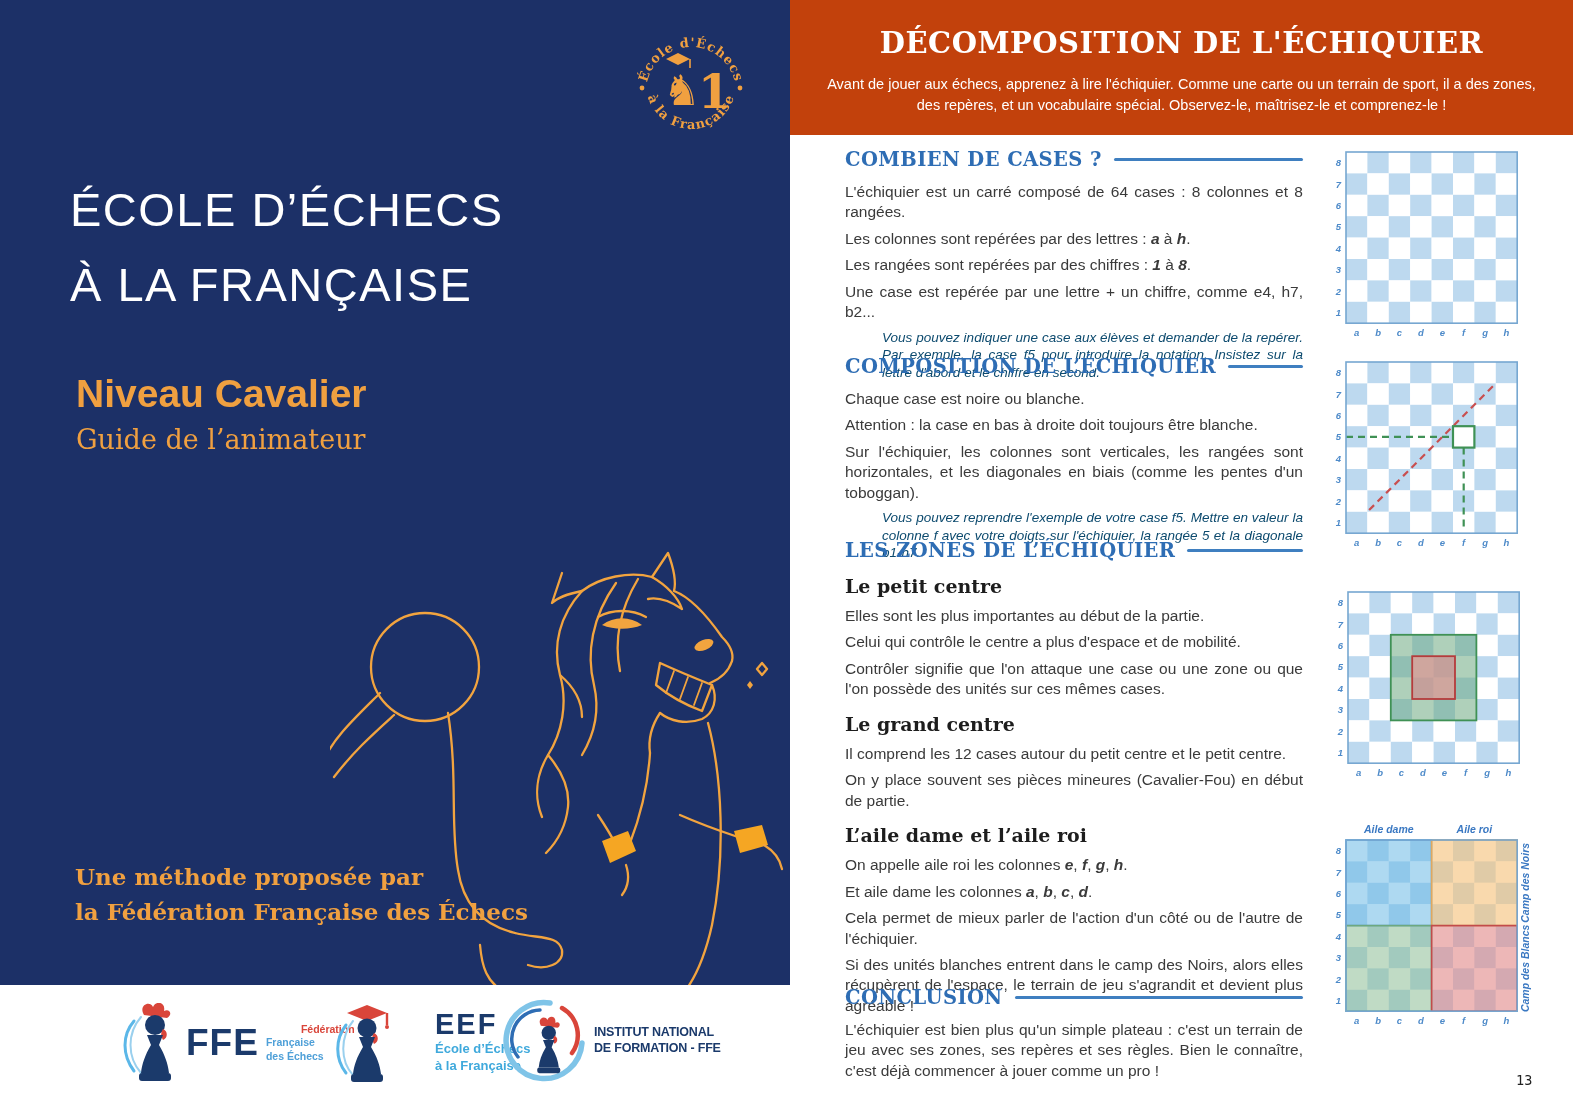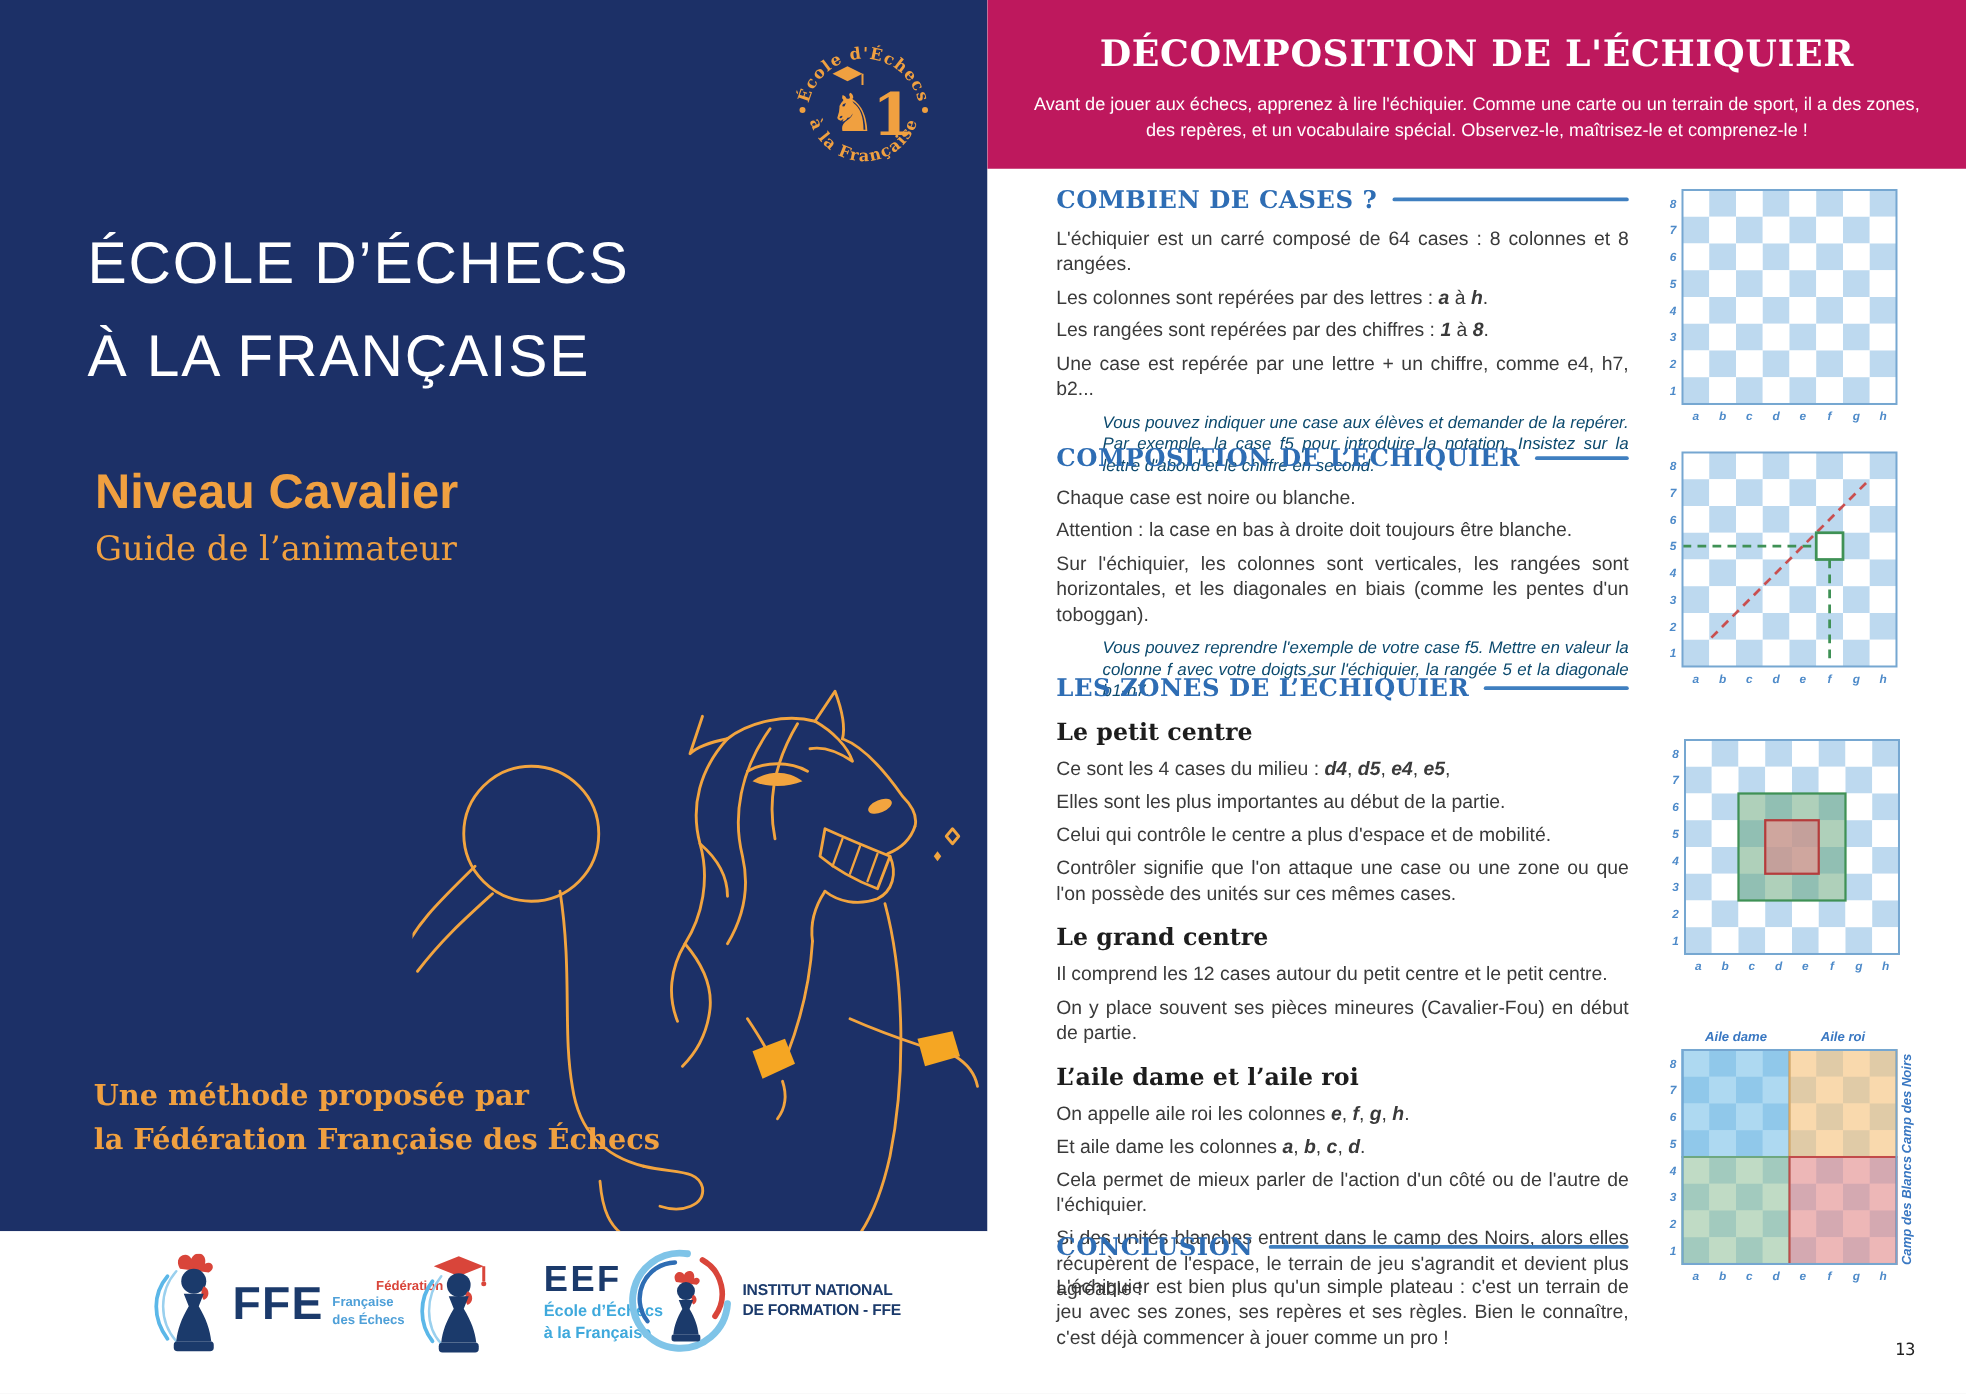--- a/index.html
+++ b/index.html
@@ -27,21 +27,21 @@
   .ffe-abbr{font-size:37px;font-weight:bold;color:#1b3a6b;letter-spacing:1px;margin:0 7px 0 2px;}
   .ffe-name{font-size:10.5px;font-weight:bold;line-height:1.3;}
   .ffe-name .l1{color:#d9453a;margin-left:35px;}
   .ffe-name .l2,.ffe-name .l3{color:#4fa0d8;}
   .eef-text{margin-left:4px;}
   .eef-abbr{font-size:29px;font-weight:bold;color:#1b3a6b;letter-spacing:2px;line-height:1;}
   .eef-name{font-size:13px;font-weight:bold;color:#3fa9dc;line-height:1.3;margin-top:2px;}
   .inf-name{font-size:12.5px;font-weight:bold;color:#1b3a6b;line-height:1.25;margin-left:4px;letter-spacing:-0.2px;}
   
   .article{position:absolute;left:790px;top:0;width:783px;height:1115px;background:#ffffff;}
-  .band{position:absolute;left:0;top:0;width:783px;height:135px;background:#be185d;color:#fff;text-align:center;}
+  .band{position:absolute;left:0;top:0;width:783px;height:135px;background:#c2410c;color:#fff;text-align:center;}
   .band-title{margin-top:26px;font-family:"DejaVu Serif",serif;font-weight:bold;font-size:29px;letter-spacing:.5px;}
   .band-sub{margin:14px auto 0;width:720px;font-size:14.5px;line-height:1.45;text-align:center;}
   .sections{position:absolute;left:55px;top:0;width:458px;}
   .sec{position:absolute;left:0;width:458px;}
   .h2row{display:flex;align-items:center;margin:0 0 11px 0;}
   .h2row .t{font-family:"DejaVu Serif",serif;font-weight:bold;font-size:19.5px;color:#2e6db4;
             letter-spacing:.4px;white-space:nowrap;}
   .h2row .rule{flex:1;height:3px;background:#3f7fc0;margin-left:12px;border-radius:2px;}
   .sec p{margin:0 0 6px 0;font-size:15.5px;line-height:1.32;color:#3a3a3a;text-align:justify;}
   .sec .note{margin:4px 0 10px 37px;font-size:13.5px;font-style:italic;color:#0c4a6e;
@@ -222,21 +222,20 @@
           <p>Attention : la case en bas à droite doit toujours être blanche.</p>
           <p>Sur l'échiquier, les colonnes sont verticales, les rangées sont horizontales, et les diagonales en biais (comme les pentes d'un toboggan).</p>
           <p class="note">Vous pouvez reprendre l'exemple de votre case f5. Mettre en valeur la colonne f avec votre doigts sur l'échiquier, la rangée 5 et la diagonale b1-h7.</p>
         </div>
         <div class="sec" style="top: 539px;">
           <div class="h2row">
             <span class="t">LES ZONES DE L’ÉCHIQUIER</span>
             <span class="rule"></span>
           </div>
           <h3>Le petit centre</h3>
-          <p>Ce sont les 4 cases du milieu : <b class="bi">d4</b>, <b class="bi">d5</b>, <b class="bi">e4</b>, <b class="bi">e5</b>,</p>
           <p>Elles sont les plus importantes au début de la partie.</p>
           <p>Celui qui contrôle le centre a plus d'espace et de mobilité.</p>
           <p>Contrôler signifie que l'on attaque une case ou une zone ou que l'on possède des unités sur ces mêmes cases.</p>
           <h3>Le grand centre</h3>
           <p>Il comprend les 12 cases autour du petit centre et le petit centre.</p>
           <p>On y place souvent ses pièces mineures (Cavalier-Fou) en début de partie.</p>
           <h3>L’aile dame et l’aile roi</h3>
           <p>On appelle aile roi les colonnes <b class="bi">e</b>, <b class="bi">f</b>, <b class="bi">g</b>, <b class="bi">h</b>.</p>
           <p>Et aile dame les colonnes <b class="bi">a</b>, <b class="bi">b</b>, <b class="bi">c</b>, <b class="bi">d</b>.</p>
           <p>Cela permet de mieux parler de l'action d'un côté ou de l'autre de l'échiquier.</p>

